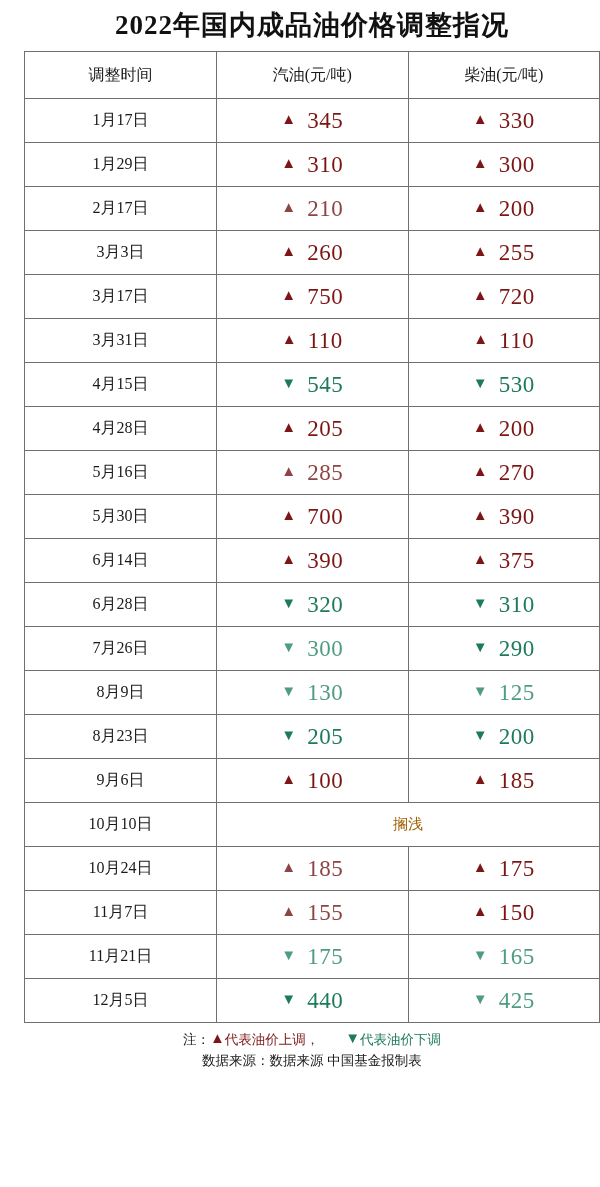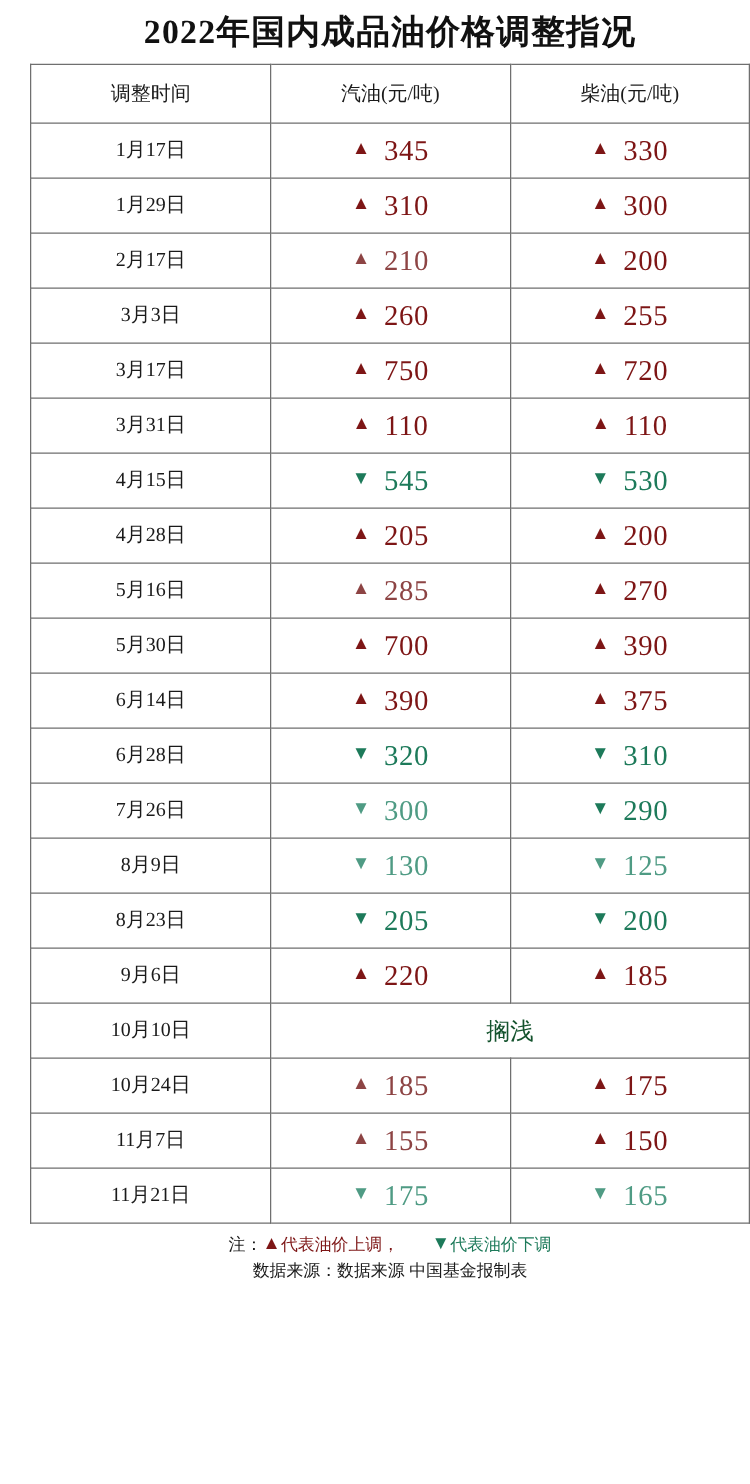--- a/index.html
+++ b/index.html
@@ -71,22 +71,22 @@
   .val {
     font-size: 23px;
     letter-spacing: 0.5px;
   }
   .up   { color: #7d1515; }
   .down { color: #1d7a5a; }
   .up.faded   { color: #8d4444; }
   .down.faded { color: #4f9b84; }
 
   .halt {
-    font-size: 19px;
-    color: #14532d;
+    font-size: 15px;
+    color: #a16207;
   }
 
   .footer {
     margin: 7px 12px 0 12px;
     text-align: center;
     font-size: 13.5px;
     color: #1a1a1a;
     line-height: 1.55;
     font-family: Liberation Sans, sans-serif;
   }
@@ -339,21 +339,21 @@
               <span class="arrow down">▼</span>
               <span class="val down">200</span>
             </div>
           </td>
         </tr>
         <tr>
           <td>9月6日</td>
           <td>
             <div class="cellwrap">
               <span class="arrow up">▲</span>
-              <span class="val up">220</span>
+              <span class="val up">100</span>
             </div>
           </td>
           <td>
             <div class="cellwrap">
               <span class="arrow up">▲</span>
               <span class="val up">185</span>
             </div>
           </td>
         </tr>
         <tr>
@@ -395,20 +395,35 @@
           <td>
             <div class="cellwrap">
               <span class="arrow down faded">▼</span>
               <span class="val down faded">175</span>
             </div>
           </td>
           <td>
             <div class="cellwrap">
               <span class="arrow down faded">▼</span>
               <span class="val down faded">165</span>
+            </div>
+          </td>
+        </tr>
+        <tr>
+          <td>12月5日</td>
+          <td>
+            <div class="cellwrap">
+              <span class="arrow down">▼</span>
+              <span class="val down">440</span>
+            </div>
+          </td>
+          <td>
+            <div class="cellwrap">
+              <span class="arrow down faded">▼</span>
+              <span class="val down faded">425</span>
             </div>
           </td>
         </tr>
       </tbody>
   </table>
 
   <div class="footer">
     <div class="footer-line">
       <span>注：</span><span class="legend-up arrow">▲</span><span class="legend-up">代表油价上调，</span><span class="sep"></span><span class="legend-down arrow">▼</span><span class="legend-down">代表油价下调</span>
     </div>

